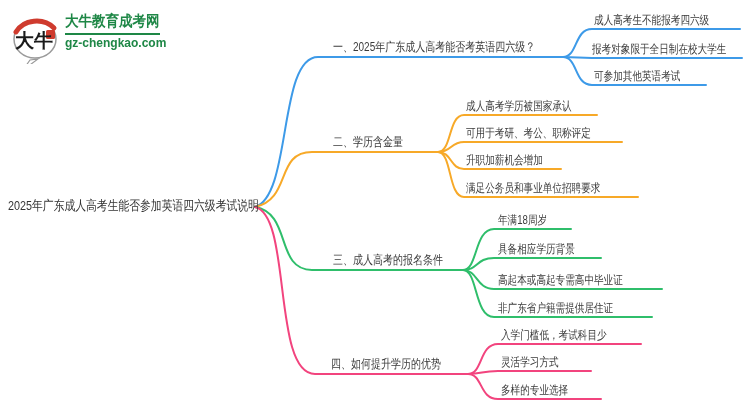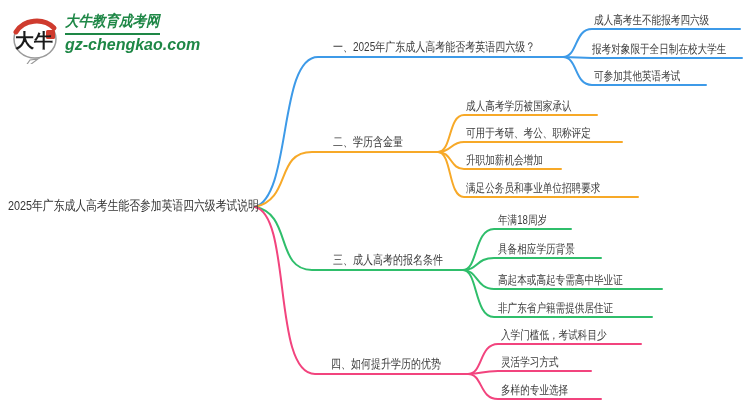--- a/index.html
+++ b/index.html
@@ -11,24 +11,24 @@
   .node{
     position:absolute;white-space:nowrap;color:#3b3b3b;
     transform:scaleX(0.8);transform-origin:left top;
   }
   .root{font-size:13.5px;color:#333;}
   .blabel{font-size:12.5px;}
   .leaf{font-size:12px;}
   
   .logo{position:absolute;left:10px;top:12px;display:flex;align-items:flex-start;}
   .logo-icon{width:50px;height:52px;}
-  .logo-text{margin-left:5px;font-style:italic;}
+  .logo-text{margin-left:5px;}
   .logo-name{font-size:15px;font-weight:bold;transform:scaleX(0.9);transform-origin:left top;white-space:nowrap;}
   .logo-divider{height:2px;width:95px;margin:2px 0 1px 0;}
-  .logo-url{font-size:16px;font-weight:bold;letter-spacing:0px;white-space:nowrap;}
+  .logo-url{font-size:12px;font-weight:bold;letter-spacing:0px;white-space:nowrap;}
 </style>
 </head>
 <body>
 
 <div class="stage">
 
   <svg class="lines" width="750" height="410" viewBox="0 0 750 410">
     <g fill="none" stroke-width="2" stroke-linecap="round">
 
       <path d="M255,207 C292,196 278,57 318,57 L563,57" stroke="#3d9ae8"></path>

